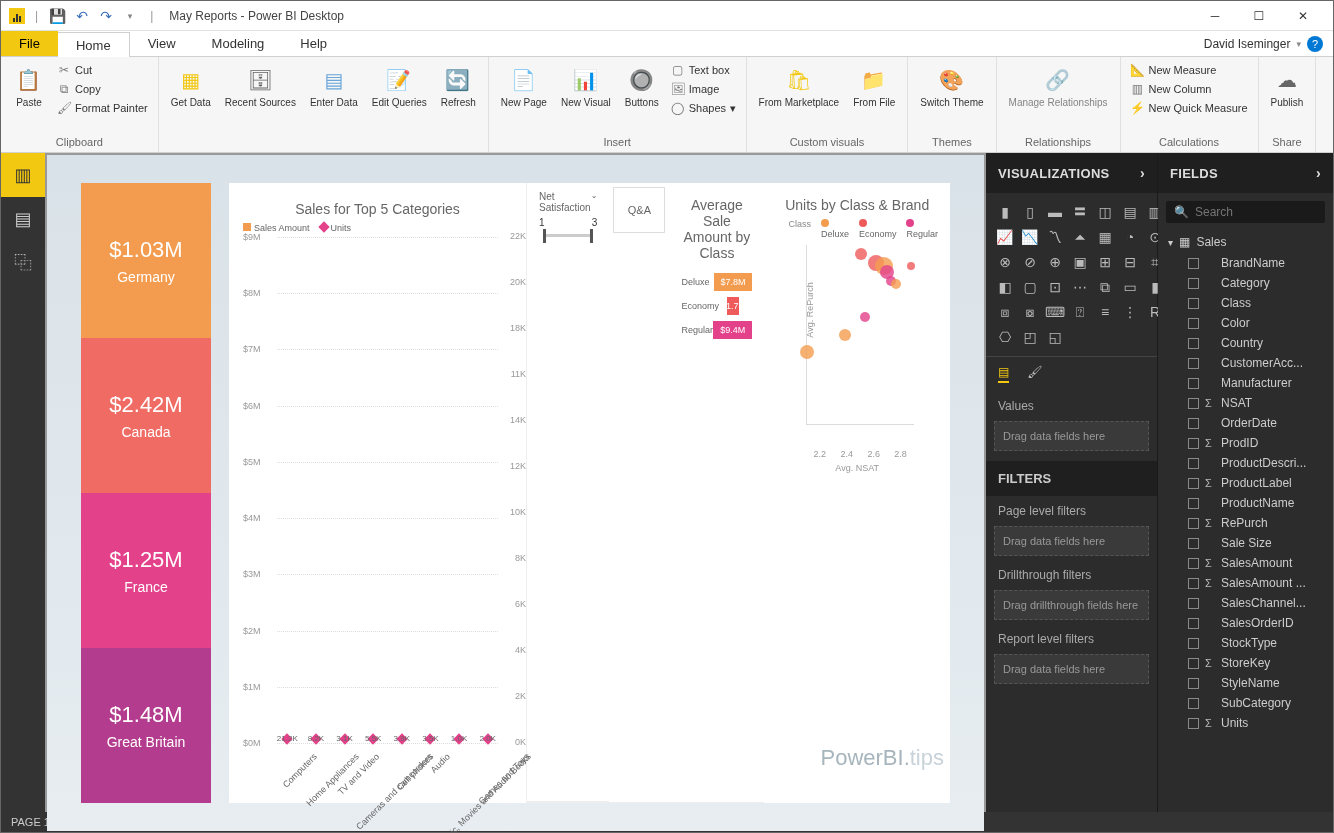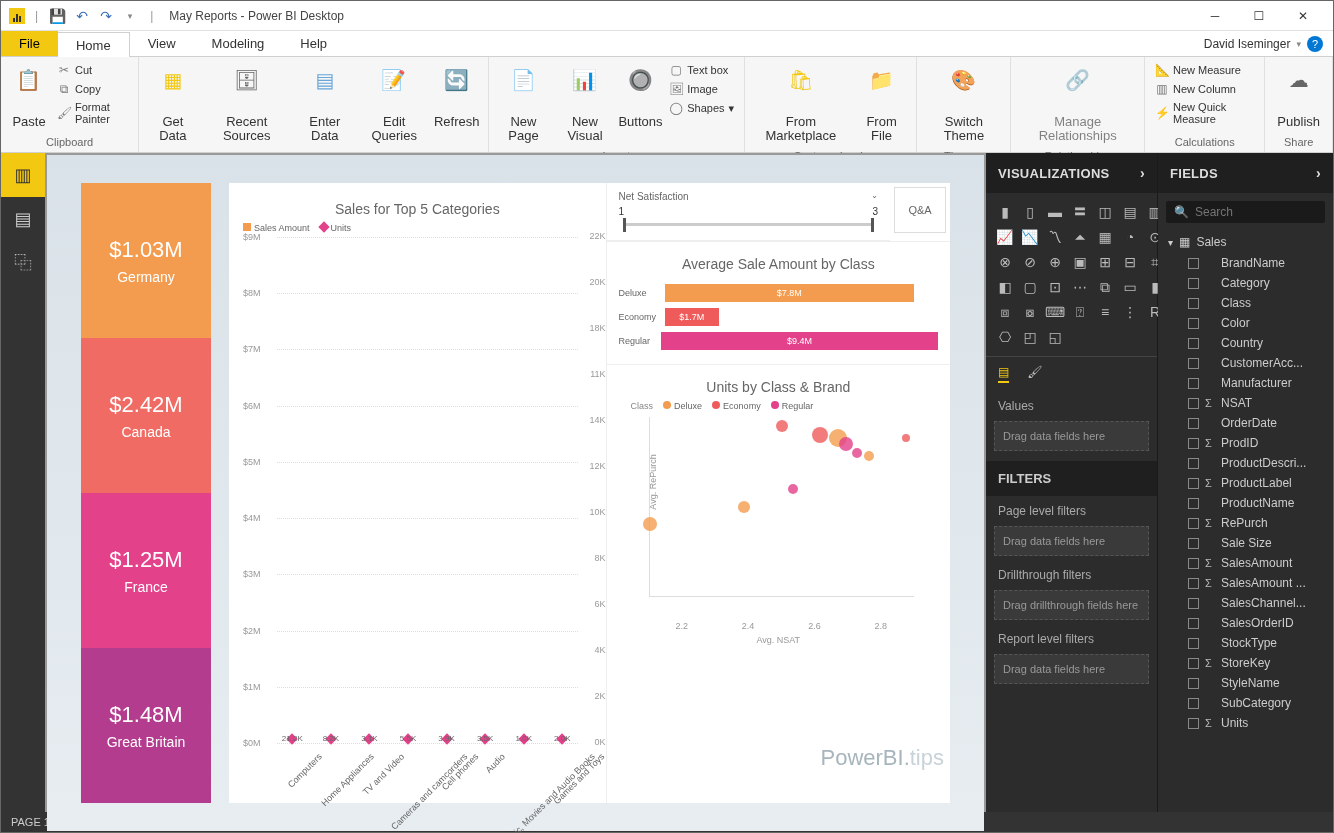--- a/index.html
+++ b/index.html
@@ -24,21 +24,21 @@
 .user-area { margin-left: auto; display: flex; align-items: center; padding: 0 10px; gap: 6px; font-size: 12px; }
 .help-circle { width: 16px; height: 16px; border-radius: 50%; background: #0078d4; color: #fff; display: flex; align-items: center; justify-content: center; font-size: 11px; }
 
 
 .ribbon { height: 96px; background: #f6f6f6; border-bottom: 1px solid #d0d0d0; display: flex; }
 .ribbon-group { border-right: 1px solid #e0e0e0; display: flex; flex-direction: column; padding: 4px 6px 0; }
 .ribbon-group-content { display: flex; flex: 1; align-items: flex-start; gap: 2px; }
 .ribbon-group-label { text-align: center; font-size: 11px; color: #666; padding: 2px 0 4px; }
 .rbtn { display: flex; flex-direction: column; align-items: center; justify-content: flex-start; padding: 4px 6px; cursor: pointer; min-width: 44px; }
 .rbtn-icon { width: 30px; height: 30px; display: flex; align-items: center; justify-content: center; font-size: 20px; color: #666; }
-.rbtn-label { font-size: 13px; text-align: center; line-height: 1.1; margin-top: 20px; }
+.rbtn-label { font-size: 10px; text-align: center; line-height: 1.1; margin-top: 2px; }
 .rbtn-small-list { display: flex; flex-direction: column; gap: 1px; }
 .rbtn-small { display: flex; align-items: center; gap: 4px; padding: 2px 4px; font-size: 11px; cursor: pointer; }
 .rbtn-small .icn { width: 14px; text-align: center; color: #777; font-size: 12px; }
 
 
 .main-layout { display: flex; height: calc(100% - 30px - 26px - 96px - 20px); }
 .view-nav { width: 44px; background: #333; display: flex; flex-direction: column; }
 .view-nav-btn { height: 44px; display: flex; align-items: center; justify-content: center; color: #ccc; font-size: 18px; cursor: pointer; }
 .view-nav-btn.active { background: #f2c811; color: #333; }
 
@@ -52,21 +52,21 @@
 .card .val { font-size: 22px; font-weight: 400; }
 .card .lbl { font-size: 14px; margin-top: 6px; }
 .c0 { background: #f39c4f; }
 .c1 { background: #ef6b63; }
 .c2 { background: #e3418a; }
 .c3 { background: #b43c8e; }
 
 
 .charts { flex: 1; background: #fff; display: flex; }
 .chart-left { flex: 1.05; border-right: 1px solid #eee; padding: 12px 8px 0; display: flex; flex-direction: column; }
-.chart-right { flex: 1; display: flex; flex-direction: column; }
+.chart-right { flex: 1; display: flex; flex-direction: row; }
 .chart-title { text-align: center; font-size: 14px; color: #666; padding: 6px 0; }
 .legend { font-size: 9px; color: #666; display: flex; gap: 10px; padding-left: 6px; margin-bottom: 4px; }
 .legend .sw { display: inline-block; width: 8px; height: 8px; margin-right: 3px; }
 .bar-chart { flex: 1; position: relative; padding: 0 20px 0 40px; }
 .bc-grid { position: absolute; left: 40px; right: 20px; top: 0; bottom: 60px; }
 .gl { position: absolute; left: 0; right: 0; border-top: 1px dotted #ddd; font-size: 9px; color: #999; }
 .gl span { position: absolute; left: -34px; top: -6px; }
 .gl span.r { left: auto; right: -28px; }
 .bars { position: absolute; left: 40px; right: 20px; bottom: 60px; top: 0; display: flex; align-items: flex-end; gap: 8px; }
 .bar-group { flex: 1; display: flex; flex-direction: column; align-items: center; position: relative; }

